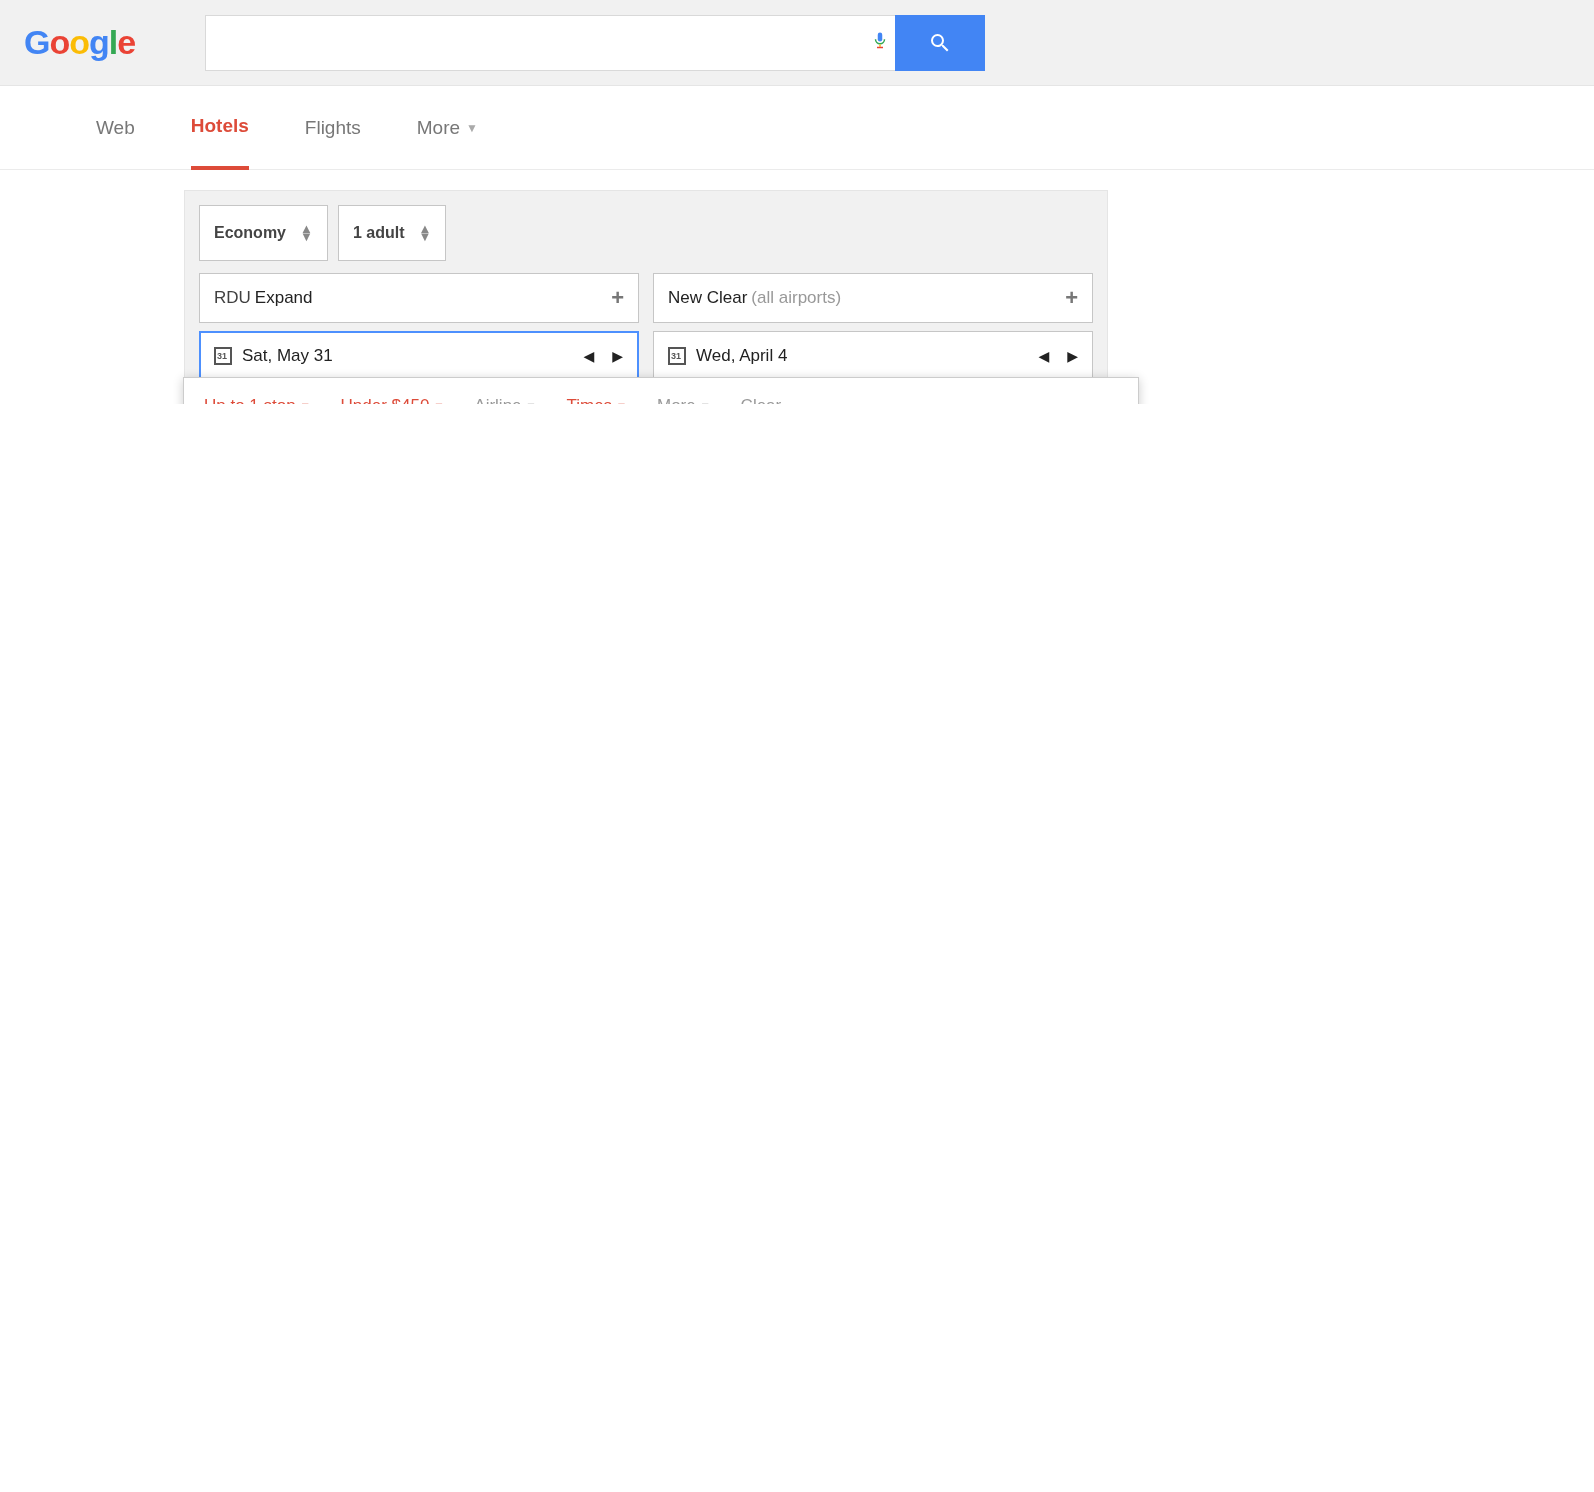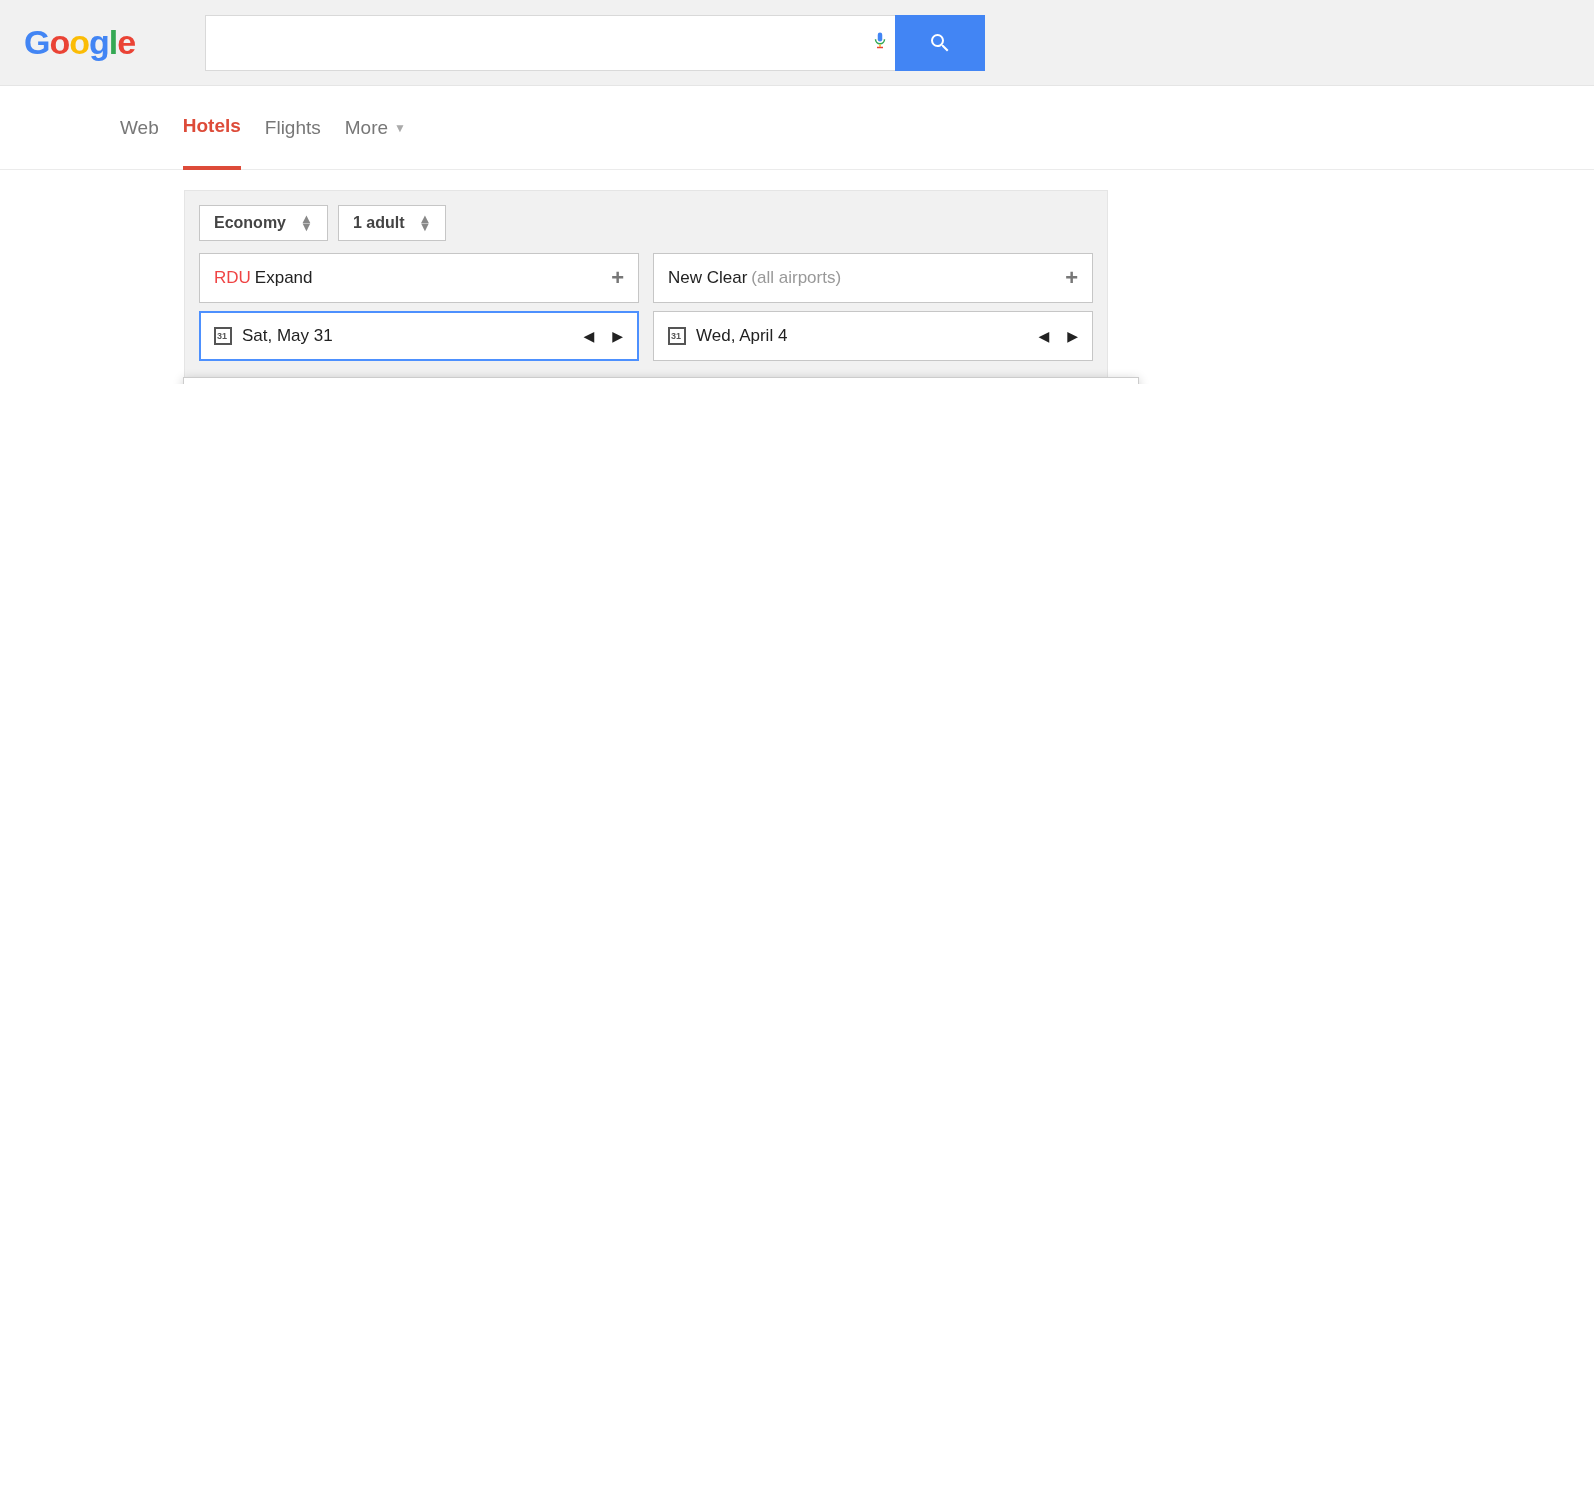--- a/index.html
+++ b/index.html
@@ -5,35 +5,35 @@
   * { box-sizing: border-box; margin: 0; padding: 0; }
   body { font-family: Arial, sans-serif; background: #fff; color: #222; }
   .topbar { background: #f1f1f1; border-bottom: 1px solid #e5e5e5; height: 86px; display:flex; align-items:center; }
   .logo { margin-left: 24px; font-size: 34px; font-weight: bold; letter-spacing: -1px;}
   .logo span.b { color:#4285F4;} .logo span.r{color:#EA4335;} .logo span.y{color:#FBBC05;} .logo span.g{color:#34A853;}
   .searchbox { display:flex; margin-left: 70px; height: 56px; }
   .searchbox input { width: 700px; border:1px solid #d9d9d9; font-size:18px; padding:0 12px; outline:none; }
   .mic-icon { width: 24px; margin-left:-34px; align-self:center; color:#777; font-size:20px; position:relative; }
   .searchbtn { width: 90px; background:#4285F4; border:none; display:flex; align-items:center; justify-content:center; cursor:pointer; }
   .searchbtn svg { width:24px; height:24px; fill:#fff; }
-  .tabs { height: 84px; display:flex; align-items:center; padding-left:120px; border-bottom:1px solid #ebebeb; gap:24px; font-size:19px; color:#777; }
+  .tabs { height: 84px; display:flex; align-items:center; padding-left:96px; border-bottom:1px solid #ebebeb; gap:56px; font-size:19px; color:#777; }
   .tabs .tab { cursor:pointer; height:84px; display:flex; align-items:center; }
   .tabs .tab.active { color:#dd4b39; font-weight:bold; border-bottom:4px solid #dd4b39; margin-bottom:-1px; }
   .tabs .tab .chev { margin-left:6px; font-size:12px; color:#aaa; }
   .panel-wrap { margin:20px 0 0 184px; width: 924px; background:#f1f1f1; border:1px solid #e5e5e5; padding:14px; position:relative; }
   .trip-row { display:flex; justify-content:space-between; margin-bottom:12px;}
   .trip-type { display:flex; border:1px solid #c6c6c6; border-radius:3px; overflow:hidden;}
   .trip-type div { padding:10px 22px; font-size:16px; font-weight:bold; color:#444; background:#f7f7f7; cursor:pointer; border-right:1px solid #c6c6c6;}
   .trip-type div:last-child{border-right:none;}
   .trip-type div.active{background:linear-gradient(#e6e6e6,#f0f0f0);}
-  .selbox { border:1px solid #c6c6c6; background:#fff; padding:8px 14px; font-size:16px; font-weight:bold; color:#444; display:flex; align-items:center; gap:14px; cursor:pointer;}
+  .selbox { border:1px solid #c6c6c6; background:#fff; padding:18px 14px; font-size:16px; font-weight:bold; color:#444; display:flex; align-items:center; gap:14px; cursor:pointer;}
   .selbox .sort { color:#888; font-size:13px; line-height:8px;}
   .dest-row, .date-row { display:flex; gap:14px; margin-bottom:8px;}
   .dest-box, .date-box { flex:1; background:#fff; border:1px solid #c6c6c6; height:50px; display:flex; align-items:center; padding:0 14px; font-size:17px; color:#222; position:relative;}
-  .dest-box .code { font-weight:normal; color:#ef4444; margin-right:4px;}
+  .dest-box .code { font-weight:normal; color:#404040; margin-right:4px;}
   .dest-box .sub { color:#999; margin-left:4px;}
   .dest-box .plus { position:absolute; right:14px; color:#777; font-size:22px; font-weight:bold;}
   .date-box.active { border:2px solid #4d90fe; padding:0 13px;}
   .date-box .cal-icon { margin-right:10px; }
   .date-box .arrows { position:absolute; right:14px; display:flex; gap:18px;}
   .date-box .arrows span{cursor:pointer; font-size:14px;}
   .popover { position:absolute; top:186px; left:-2px; width:956px; background:#fff; border:1px solid #ccc; box-shadow:0 2px 10px rgba(0,0,0,.2); z-index:5;}
   .filter-row { display:flex; gap:30px; padding:18px 20px; font-size:17px; align-items:center;}
   .filter-row .f { cursor:pointer; display:flex; align-items:center; gap:4px;}
   .filter-row .f.red { color:#dd4b39; font-weight:normal;}

